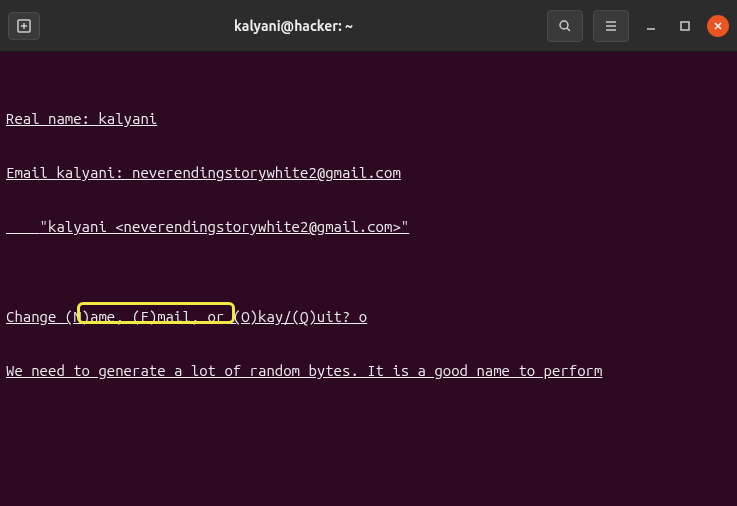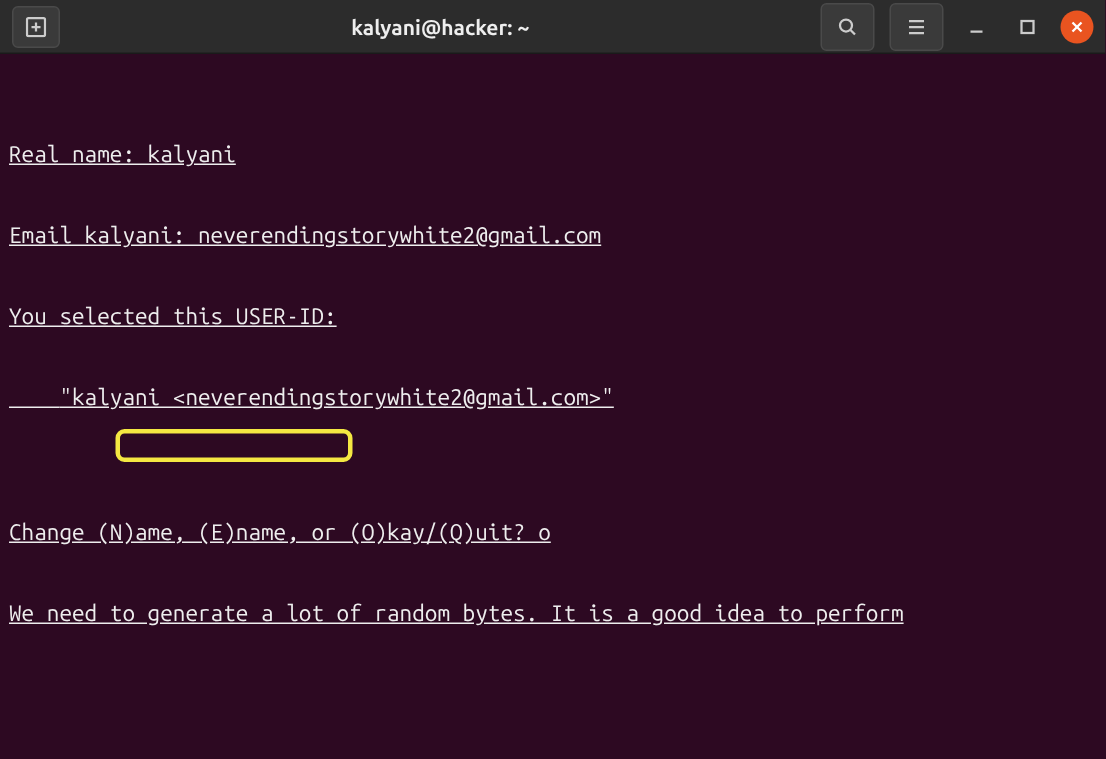--- a/index.html
+++ b/index.html
@@ -8,21 +8,21 @@
       box-sizing: border-box;
     }
     body {
       width: 737px;
       height: 506px;
       background: #2d0922;
       font-family: 'Ubuntu Mono', 'DejaVu Sans Mono', monospace;
       overflow: hidden;
     }
     .titlebar {
-      height: 36px;
+      height: 52px;
       background: #2c2c2c;
       display: flex;
       align-items: center;
       padding: 0 8px;
       border-bottom: 1px solid #1a1a1a;
     }
     .titlebar-left {
       display: flex;
       gap: 6px;
     }
@@ -147,25 +147,24 @@
         <line x1="8" y1="2" x2="2" y2="8" stroke="#fff" stroke-width="1.5"></line>
       </svg>
     </div>
   </div>
 </div>
 
 <div class="terminal">
   <div class="highlight-box" style="left:77px; top:250px; width:158px; height:22px;"></div>
   <div class="line">Real name: kalyani</div>
   <div class="line">Email kalyani: neverendingstorywhite2@gmail.com</div>
-  <div class="line">You selected this USER-ID:</div>
   <div class="line">    "kalyani &lt;neverendingstorywhite2@gmail.com&gt;"</div>
   <div class="line"></div>
-  <div class="line">Change (N)ame, (E)name, or (O)kay/(Q)uit? o</div>
-  <div class="line">We need to generate a lot of random bytes. It is a good idea to perform</div>
+  <div class="line">Change (N)ame, (E)mail, or (O)kay/(Q)uit? o</div>
+  <div class="line">We need to generate a lot of random bytes. It is a good name to perform</div>
   
   
   
   
   
   
   
   
   
   

